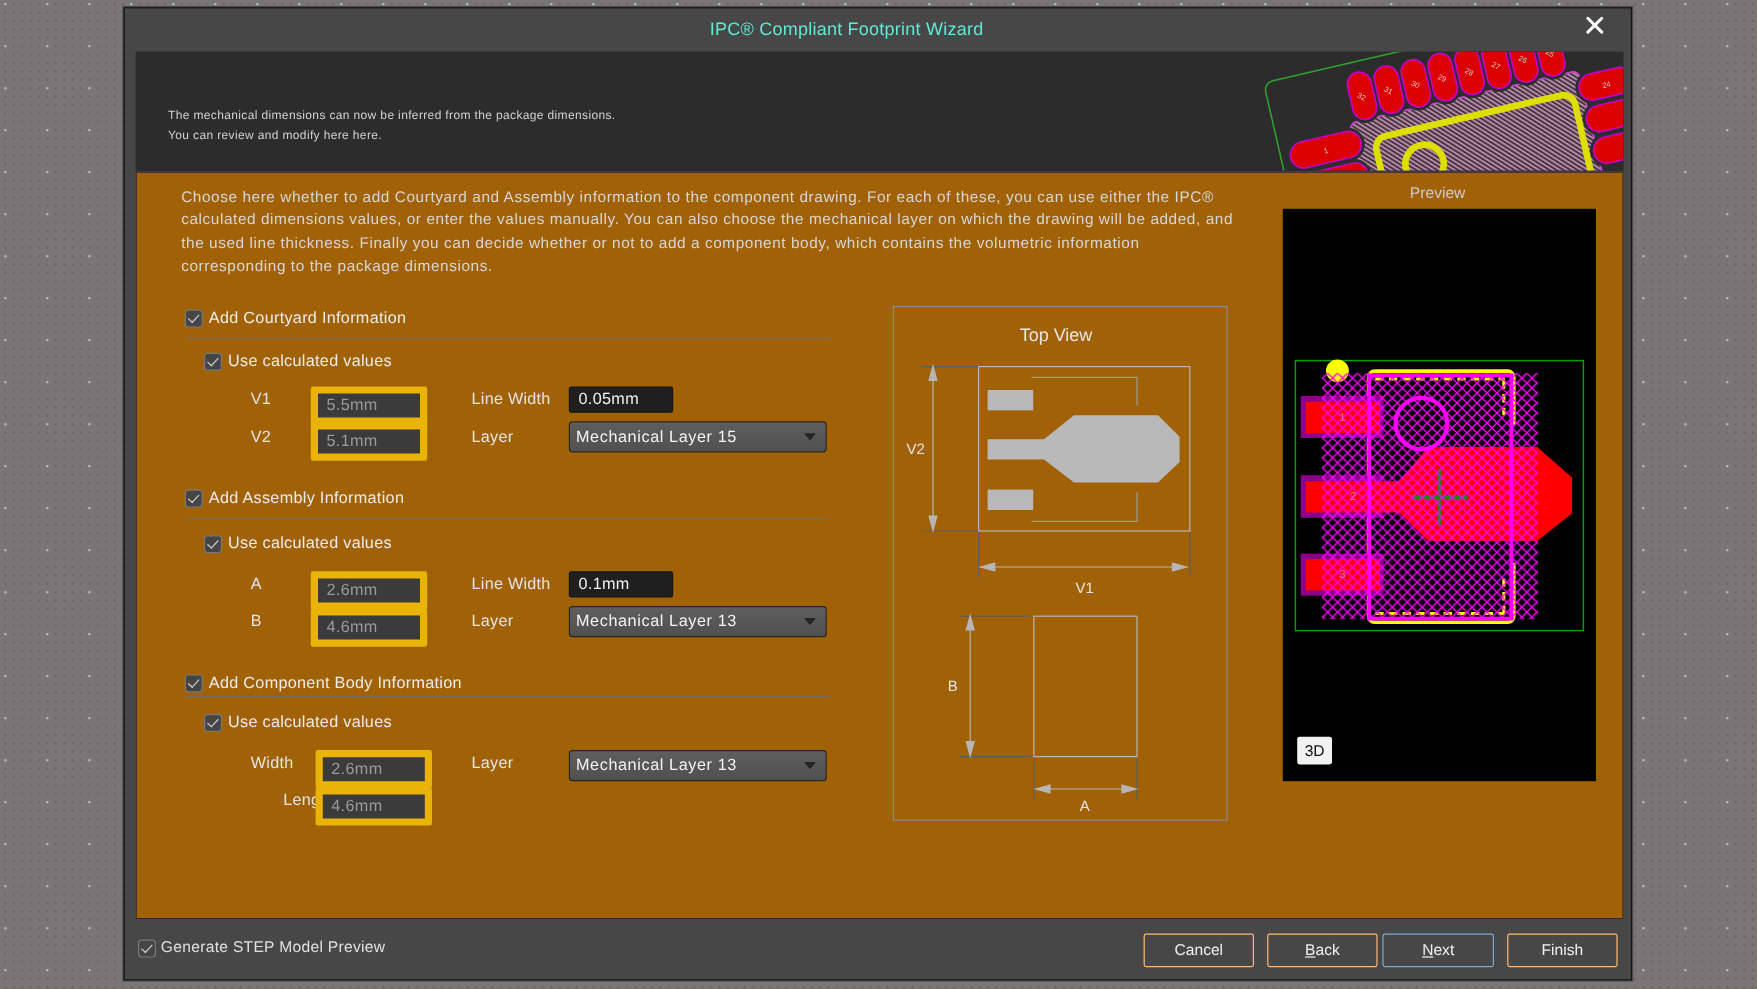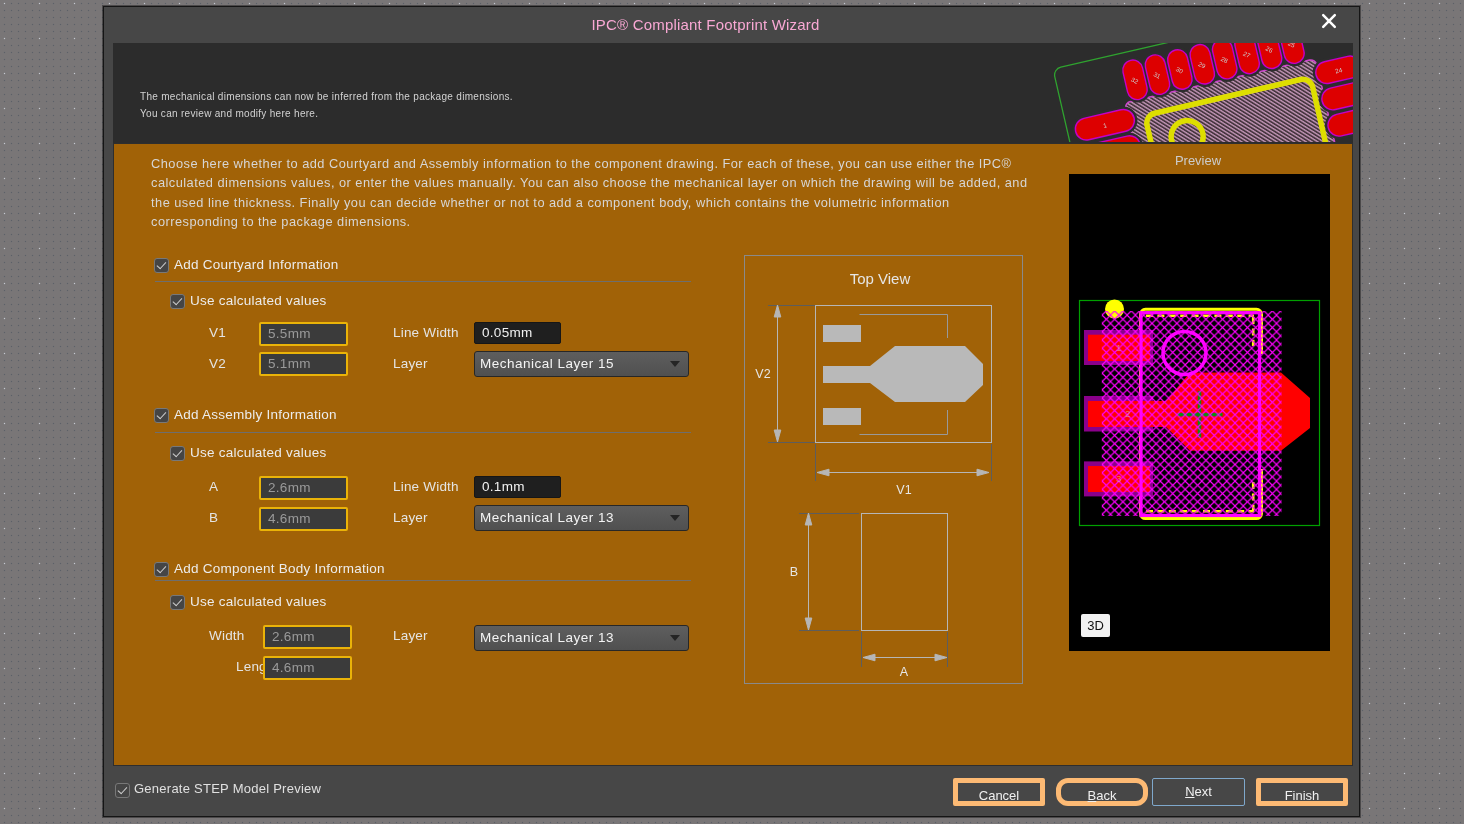--- a/index.html
+++ b/index.html
@@ -7,38 +7,38 @@
     width:1464px;height:824px;overflow:hidden;position:relative;
     font-family:"Liberation Sans",sans-serif;
     background-color:#797677;
     background-image:
       radial-gradient(circle, rgba(228,230,238,.78) 0.62px, rgba(228,230,238,0) 1.05px),
       radial-gradient(circle, rgba(56,68,84,.44) 0.62px, rgba(56,68,84,0) 1.05px);
     background-size:35px 35px, 7px 7px;
     background-position:-13px -14px, 1px 0px;
   }
   #dlg{position:absolute;left:103px;top:6px;width:1255px;height:809px;background:#474747;border:1px solid #151515;box-shadow:0 0 0 1px rgba(20,20,20,0.45);}
-  #titlebar{position:absolute;left:0;top:0;width:1255px;height:37px;color:#f9a8d4;font-size:15px;letter-spacing:0.2px;line-height:35px;text-align:center;padding-right:52px;box-sizing:border-box;}
+  #titlebar{position:absolute;left:0;top:0;width:1255px;height:37px;color:#5eead4;font-size:15px;letter-spacing:0.2px;line-height:35px;text-align:center;padding-right:52px;box-sizing:border-box;}
   #closex{position:absolute;left:1217px;top:6px;width:16px;height:16px;}
   #header{position:absolute;left:9px;top:36px;width:1240px;height:100px;background:#2c2c2c;overflow:hidden;}
   #header h1{margin:0;position:absolute;left:25px;top:17px;font-size:16.5px;letter-spacing:0.2px;font-weight:bold;color:#ffffff;}
   .sub{position:absolute;left:27px;font-size:10px;letter-spacing:0.3px;color:#d2d2d2;}
   #content{position:absolute;left:9px;top:136px;width:1238px;height:621px;background:#a16207;border:1px solid #2e2e2e;}
   #para{position:absolute;left:37px;top:10px;width:950px;font-size:12.8px;letter-spacing:0.48px;line-height:19.4px;color:#d6d6d6;}
   .cb{position:absolute;width:13px;height:13px;background:#454545;border:1px solid #787878;border-radius:3px;color:#d0d0d0;font-size:11px;line-height:13px;text-align:center;}
   .cb:after{content:"";position:absolute;left:2px;top:2.6px;width:7.5px;height:4px;border-left:1.8px solid #cdcdcd;border-bottom:1.8px solid #cdcdcd;transform:rotate(-47deg);}
   .glab{position:absolute;font-size:13.5px;letter-spacing:0.25px;color:#ececec;}
   .sep{position:absolute;height:1px;background:#6e6e6e;width:536px;left:41px;}
   .flab{position:absolute;font-size:13.5px;letter-spacing:0.2px;color:#e4e4e4;}
-  .dfield{position:absolute;width:78px;height:20px;background:#3b3b3b;border:2px solid #eab308;border-radius:2px;font-size:13.5px;letter-spacing:0.3px;color:#9a9a9a;line-height:20px;padding-left:7px;}
+  .dfield{position:absolute;width:78px;height:20px;background:#3b3b3b;border:6px solid #eab308;border-radius:2px;font-size:13.5px;letter-spacing:0.3px;color:#9a9a9a;line-height:20px;padding-left:7px;}
   .efield{position:absolute;width:78px;height:20px;background:#1f1f1f;border:1px solid #161616;border-radius:2px;font-size:13.5px;letter-spacing:0.3px;color:#f2f2f2;line-height:20px;padding-left:7px;}
   .dd{position:absolute;width:208px;height:24px;background:linear-gradient(#5e5e5e,#505050);border:1px solid #272727;border-radius:3px;font-size:13.5px;letter-spacing:0.5px;color:#f4f4f4;line-height:24px;padding-left:5px;}
   .dd:after{content:"";position:absolute;right:8px;top:9px;width:0;height:0;border-left:5.5px solid transparent;border-right:5.5px solid transparent;border-top:6.5px solid #252525;}
   #footer-cb{left:11px;top:776px;}
-  .btn{position:absolute;top:771px;width:92px;height:28px;background:#474747;border:5px solid #fdba74;border-radius:2px;color:#f0f0f0;font-size:13px;text-align:center;line-height:26px;box-sizing:border-box;}
+  .btn{position:absolute;top:771px;width:92px;height:28px;background:#474747;border:1px solid #fdba74;border-radius:2px;color:#f0f0f0;font-size:13px;text-align:center;line-height:26px;box-sizing:border-box;}
   .btn u{text-decoration:underline;}
   #btn-next{border:1px solid #7fa8cc;}
 </style>
 </head>
 <body>
 <div id="dlg">
   <div id="titlebar">IPC® Compliant Footprint Wizard</div>
   <div id="closex"><svg width="16" height="16" viewBox="0 0 16 16">
         <path d="M2.2,2.2 L13.8,13.8 M13.8,2.2 L2.2,13.8" stroke="#ffffff" stroke-width="2.5" stroke-linecap="round"></path>
       </svg></div>
@@ -240,16 +240,16 @@
           <text x="47" y="308">3</text>
         </g>
       </svg>
       <div style="position:absolute;left:12px;top:440px;width:29px;height:23px;background:#f2f2f2;border-radius:2px;color:#111;font-size:13px;text-align:center;line-height:23px;">3D</div>
     </div>
   </div>
 
   <div class="cb" id="footer-cb"></div>
   <div class="glab" style="left:30px;top:774px;font-size:13px;color:#e0e0e0;">Generate STEP Model Preview</div>
   <div class="btn" style="left:849px;">Cancel</div>
-  <div class="btn" style="left:952px;border-radius:12px;"><u>B</u>ack</div>
+  <div class="btn" style="left:952px;"><u>B</u>ack</div>
   <div class="btn" id="btn-next" style="left:1048px;width:93px;"><u>N</u>ext</div>
   <div class="btn" style="left:1152px;">Finish</div>
 </div>
 
 </body></html>

